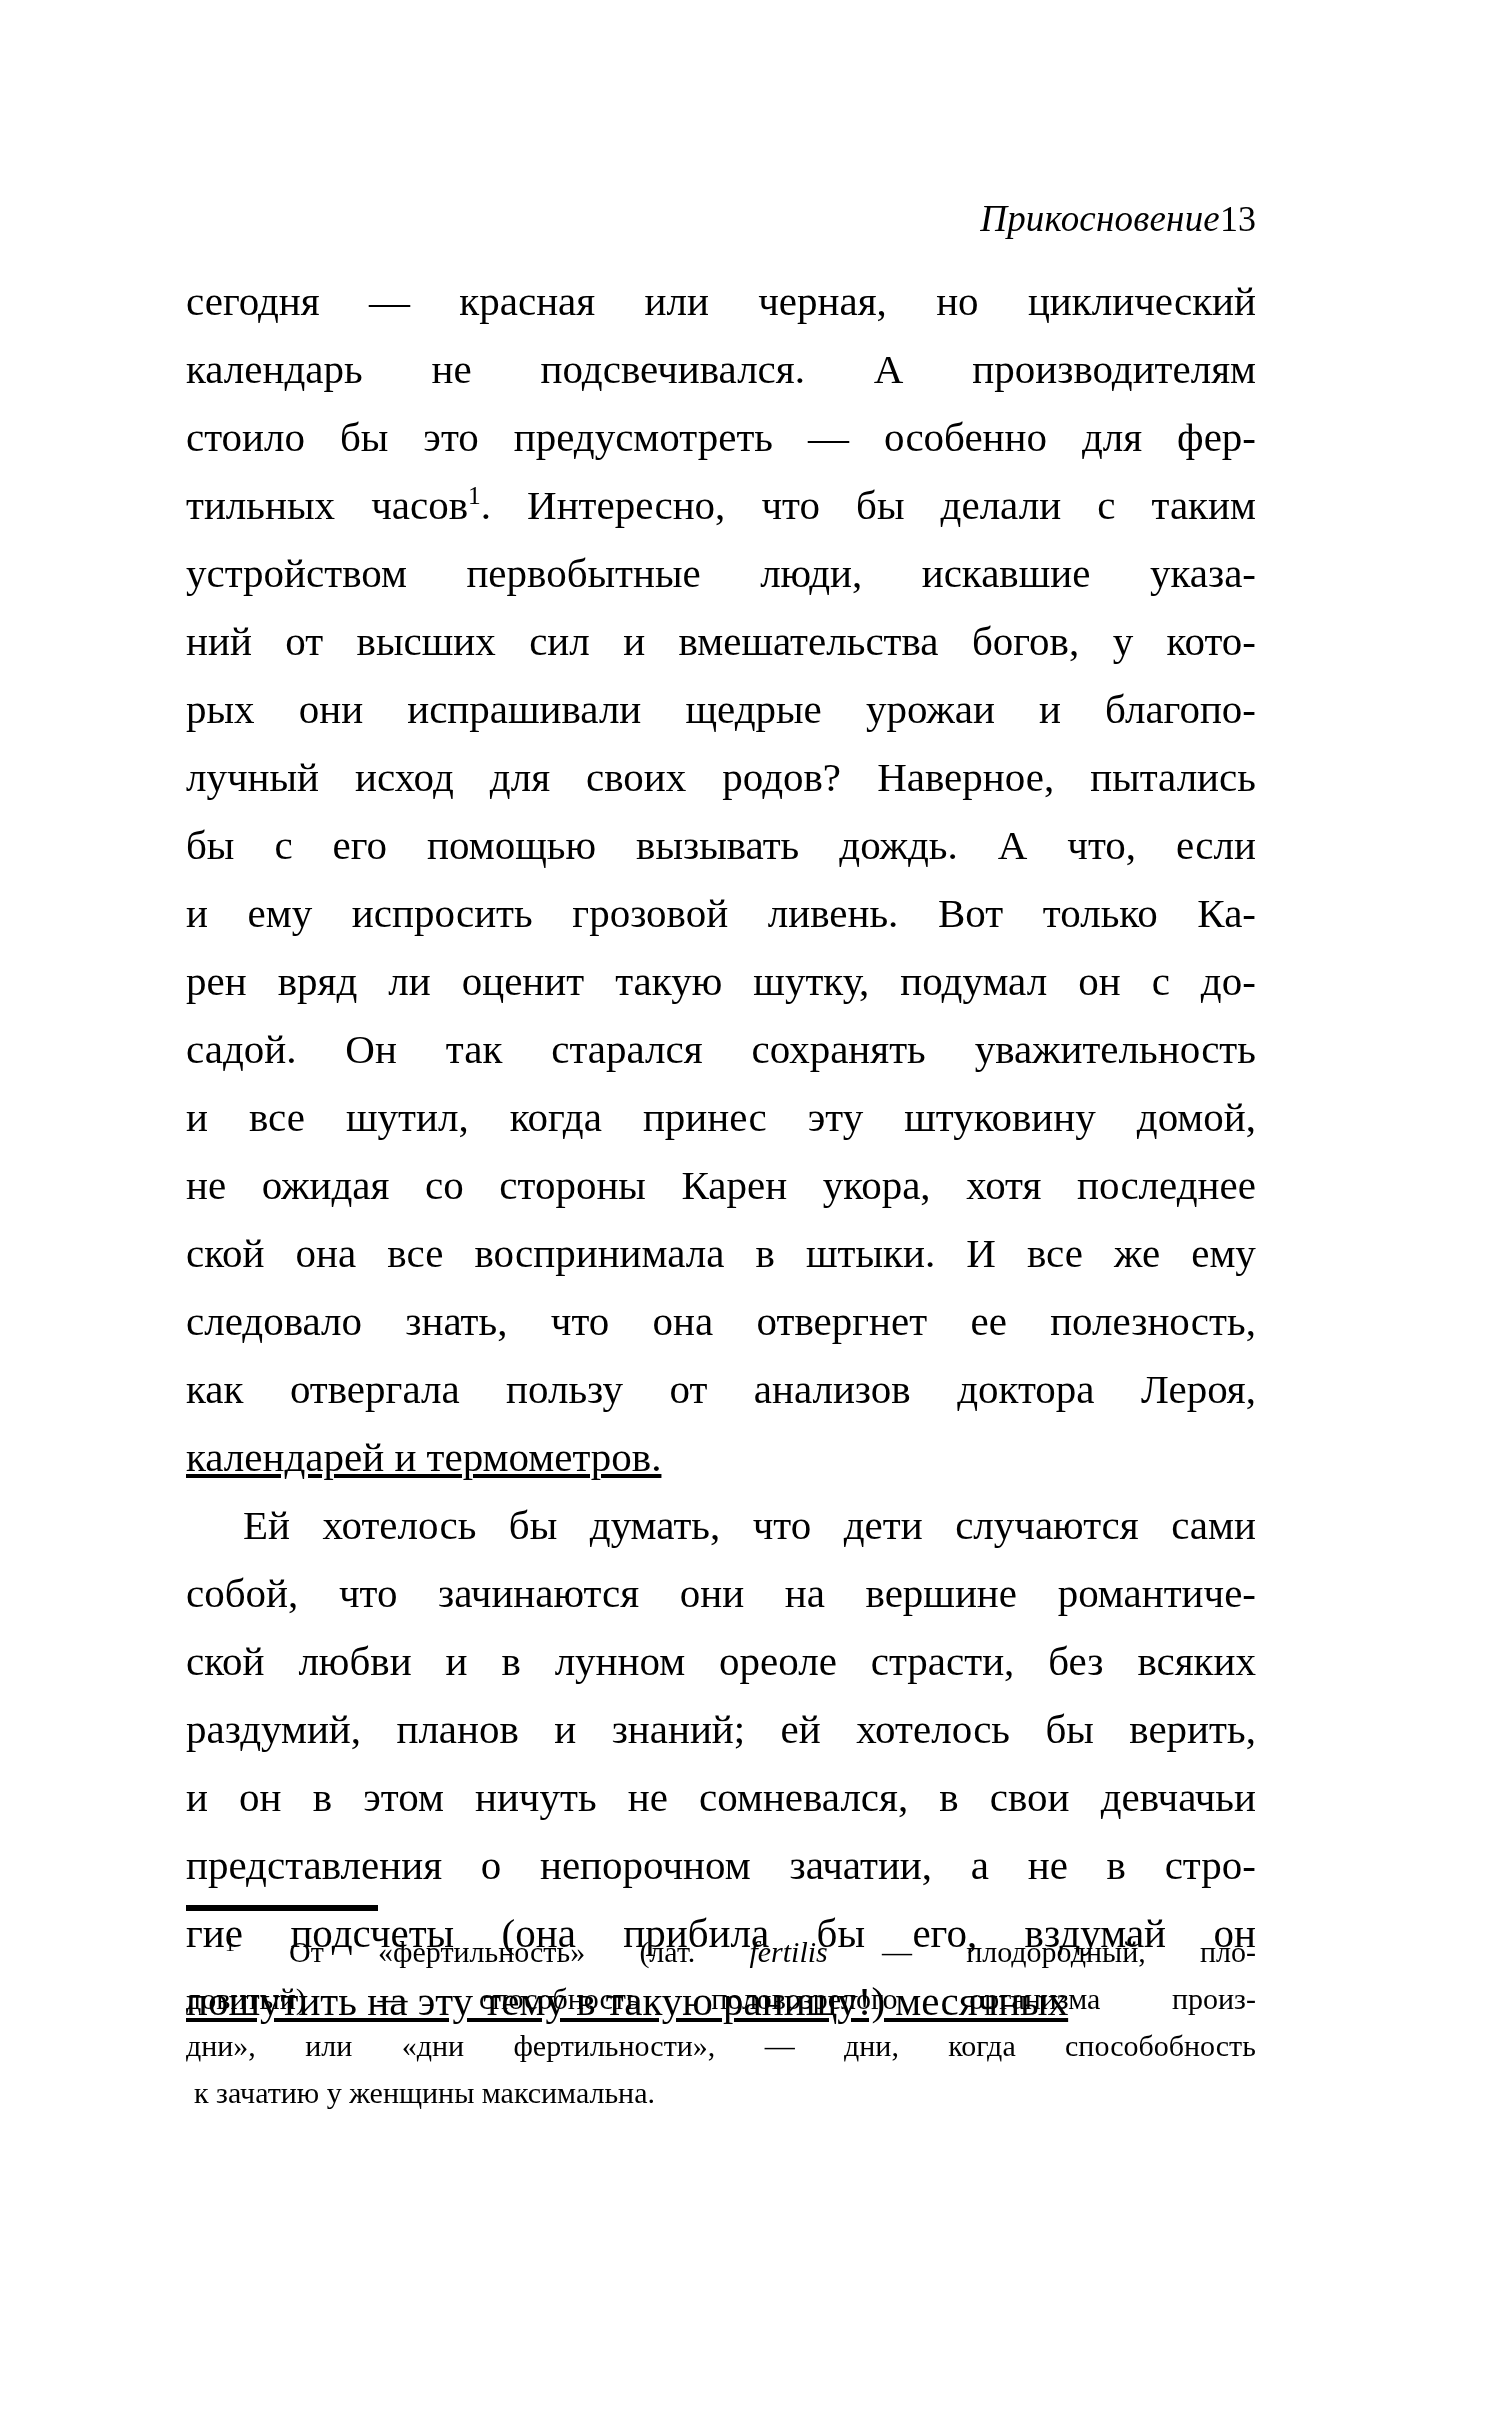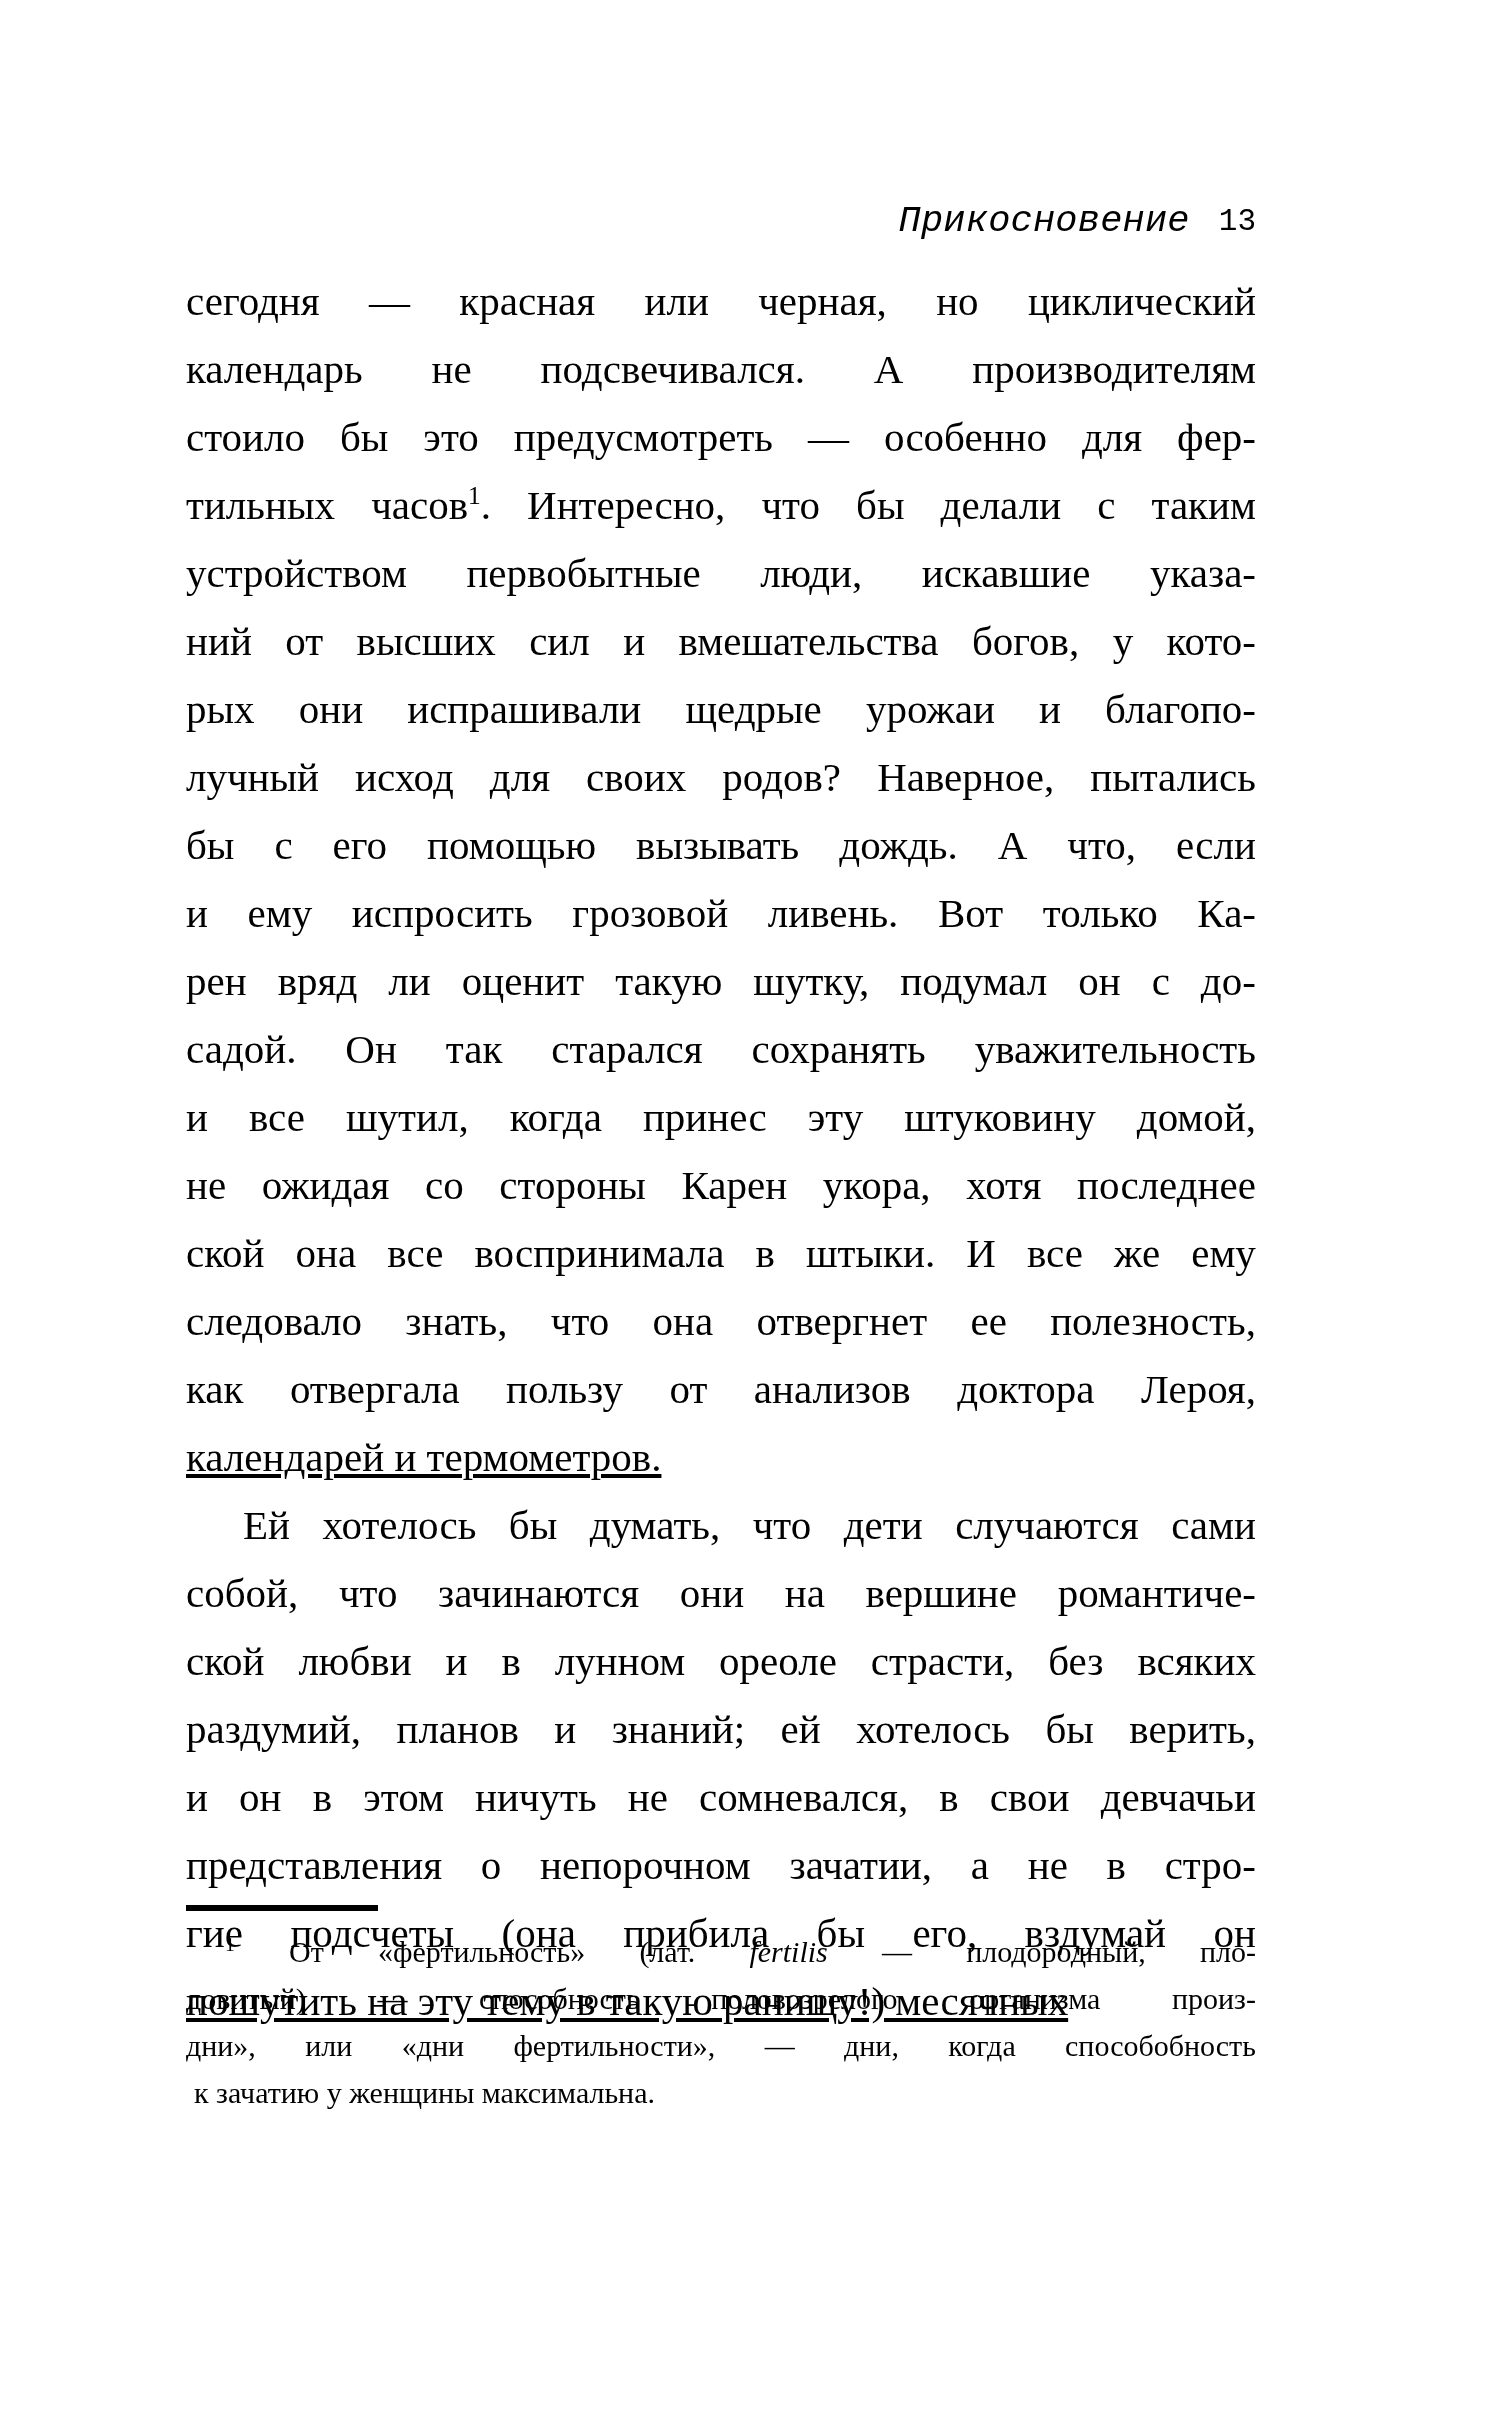--- a/index.html
+++ b/index.html
@@ -22,39 +22,37 @@
     top: 0;
     width: 1506px;
     height: 2432px;
     background: #ffffff;
   }
 
   
   .running-head {
     position: absolute;
     left: 186px;
-    top: 192px;
+    top: 178px;
     width: 1070px;
     height: 59px;
     display: flex;
-    align-items: center;
+    align-items: flex-end;
     justify-content: flex-end;
     white-space: nowrap;
-    font-family: Liberation Mono, monospace;
   }
   .rh-title {
     font-style: italic;
     font-size: 37px;
     letter-spacing: 0.2px;
     line-height: 1;
   }
   .rh-page {
-    font-size: 31px;
+    font-size: 36px;
     font-style: normal;
-    margin-left: 29px;
     line-height: 1;
   }
 
   
   .body-copy {
     position: absolute;
     left: 186px;
     top: 267px;
     width: 1070px;
   }

